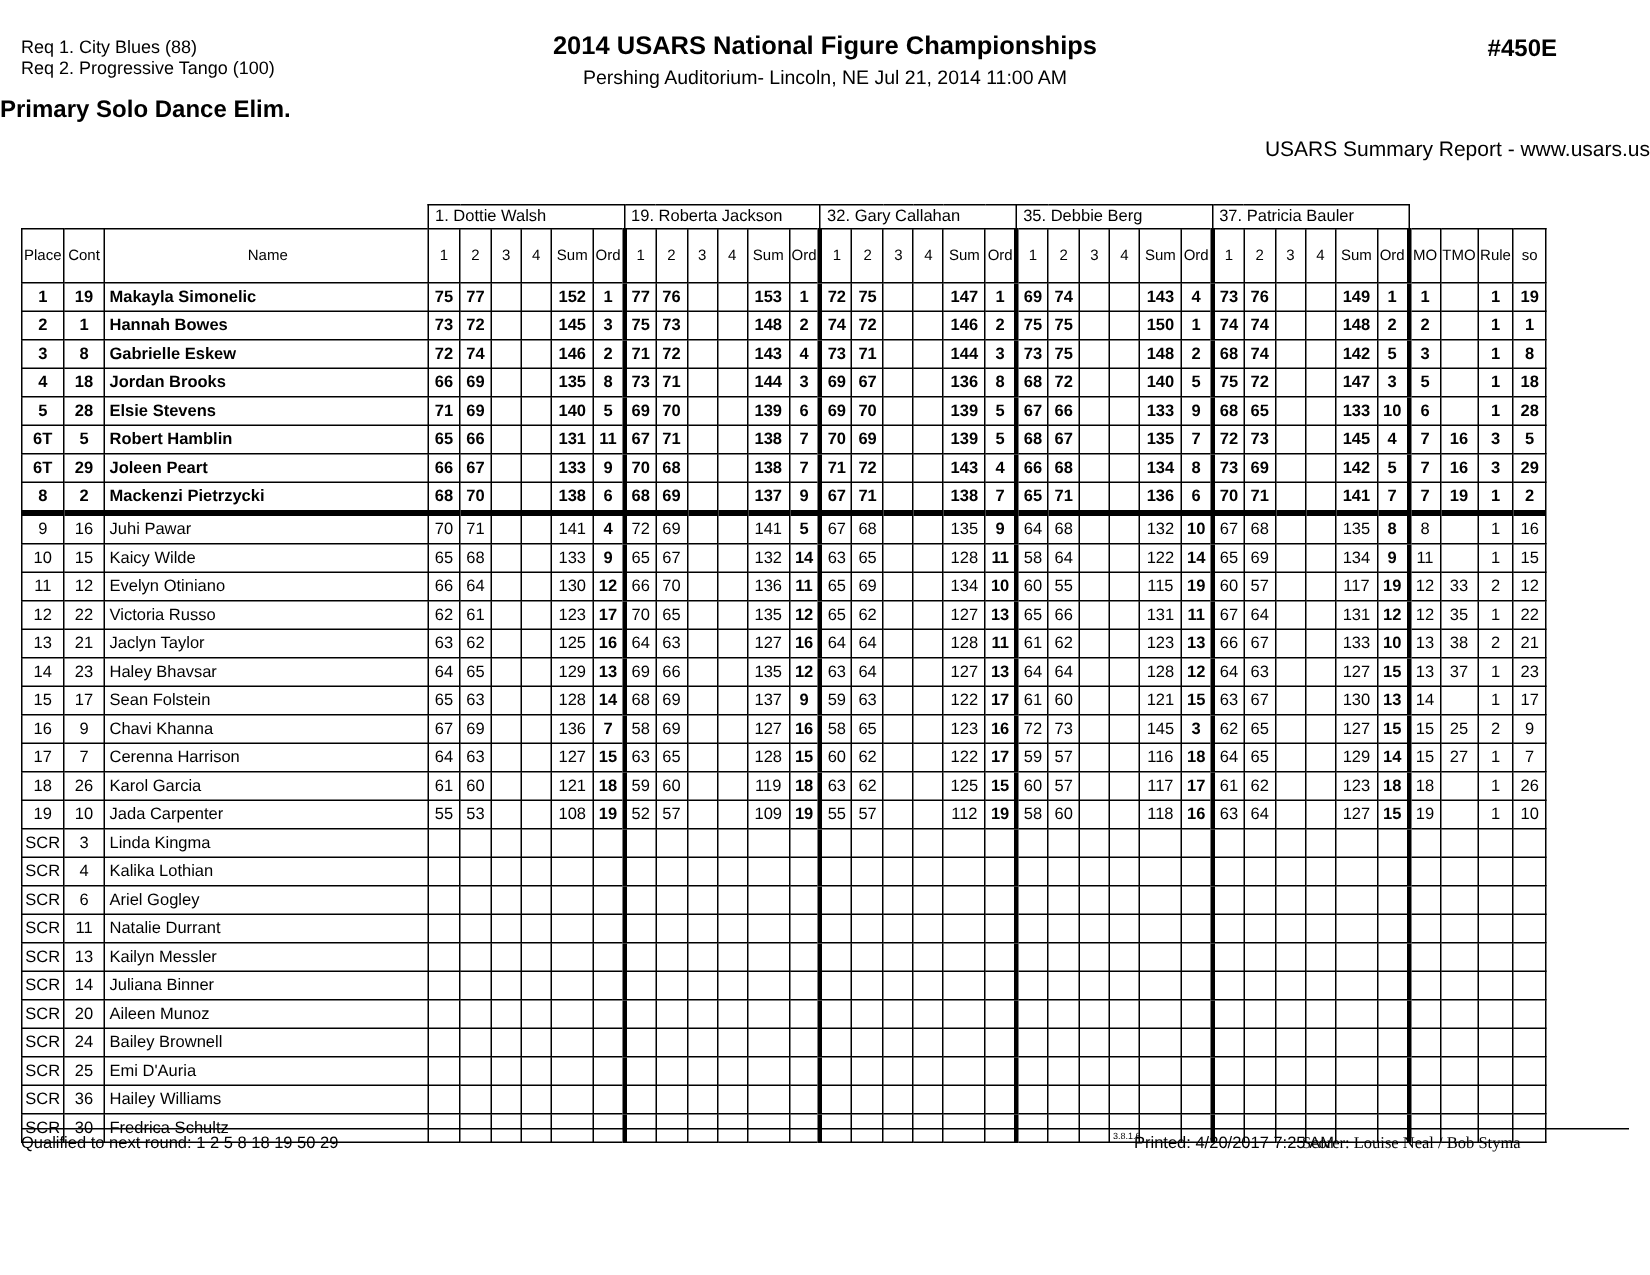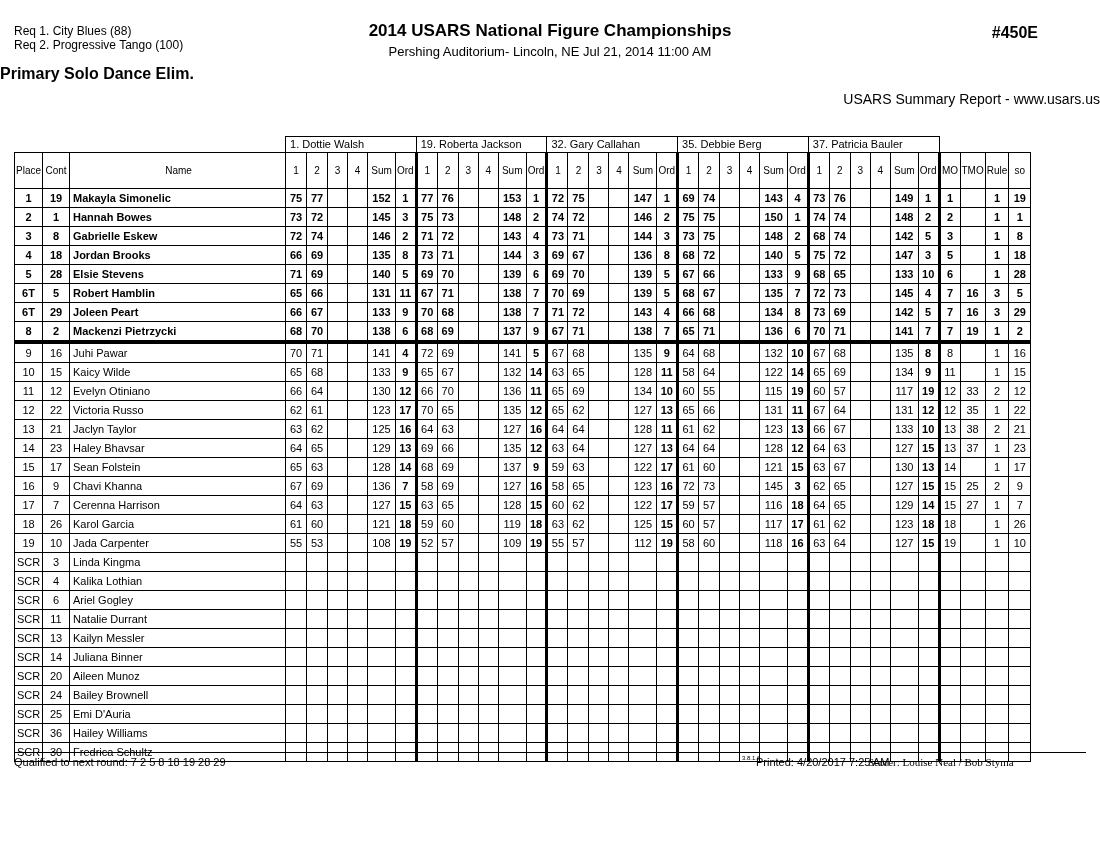--- a/index.html
+++ b/index.html
@@ -1316,19 +1316,19 @@
           <td class="tail"></td>
           <td class="tail"></td>
           <td class="tail"></td>
           <td class="tail"></td>
         </tr>
       </tbody>
   </table>
 
   <div class="footer-line"></div>
   <div class="footer">
-    <span class="f-qualified">Qualified to next round:   7 2 5 8 18 19 28 29</span>
+    <span class="f-qualified">Qualified to next round:   1 2 5 8 18 19 50 29</span>
     <span class="f-version">3.8.1.6</span>
     <span class="f-printed">Printed:  4/20/2017  7:25 AM</span>
     <span class="f-scorer">Scorer:   Louise Neal / Bob Styma</span>
   </div>
 
 </div>
 
 </body></html>

